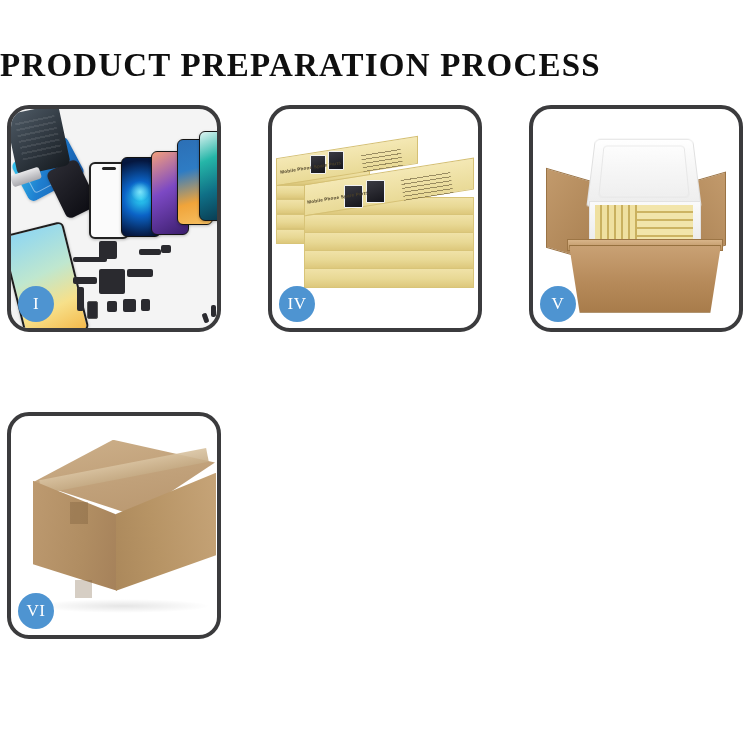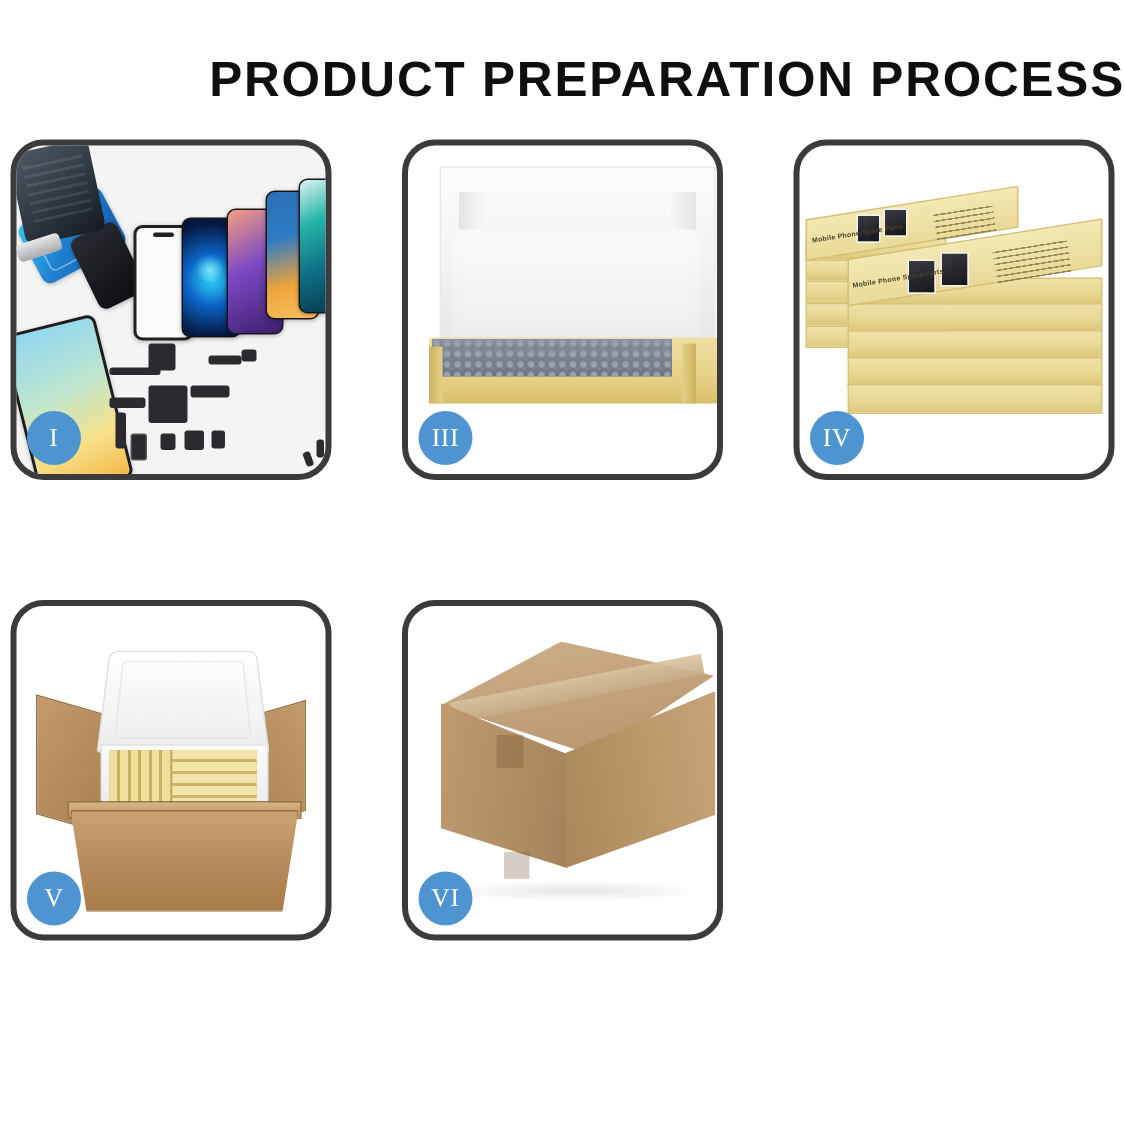--- a/index.html
+++ b/index.html
@@ -10,22 +10,23 @@
   body {
     width: 750px;
     height: 750px;
     overflow: hidden;
     font-family: "Liberation Sans", sans-serif;
     color: #111;
   }
 
   
   .header {
-    padding-top: 36px;
-    text-align: right;
+    padding-top: 48px;
+    text-align: left;
+    font-family: Liberation Serif, serif;
   }
   .title {
     font-size: 33px;
     font-weight: 700;
     letter-spacing: 1.2px;
     color: #0f0f0f;
     line-height: 1.05;
     white-space: nowrap;
   }
   .subtitle {
@@ -446,34 +447,20 @@
         <div class="pt-frame"></div>
         <div class="pt-tool"></div>
         <div class="part pt-screw1"></div>
 
         <div class="part pt-screw3"></div>
       </div>
       <div class="badge">I</div>
     </div>
 
 
-    <div class="panel p3">
-      <div class="panel-stage">
-        <div class="p3-lid">
-          <div class="p3-lid-flapL"></div>
-          <div class="p3-lid-flapR"></div>
-        </div>
-        <div class="p3-foam"></div>
-        <div class="p3-tray"></div>
-        <div class="p3-tray-inner"></div>
-        <div class="p3-tray-edgeL"></div>
-        <div class="p3-tray-edgeR"></div>
-      </div>
-      <div class="badge">III</div>
-    </div>
 
     <div class="panel p4">
       <div class="panel-stage stack">
 
         <div class="kbox" style="left:4px;  top:62px;  width:92px;  height:12px;"></div>
         <div class="kbox" style="left:4px;  top:76px;  width:92px;  height:12px;"></div>
         <div class="kbox" style="left:4px;  top:90px;  width:92px;  height:13px;"></div>
         <div class="kbox" style="left:4px;  top:105px; width:92px;  height:13px;"></div>
         <div class="kbox" style="left:4px;  top:120px; width:92px;  height:13px;"></div>
 

